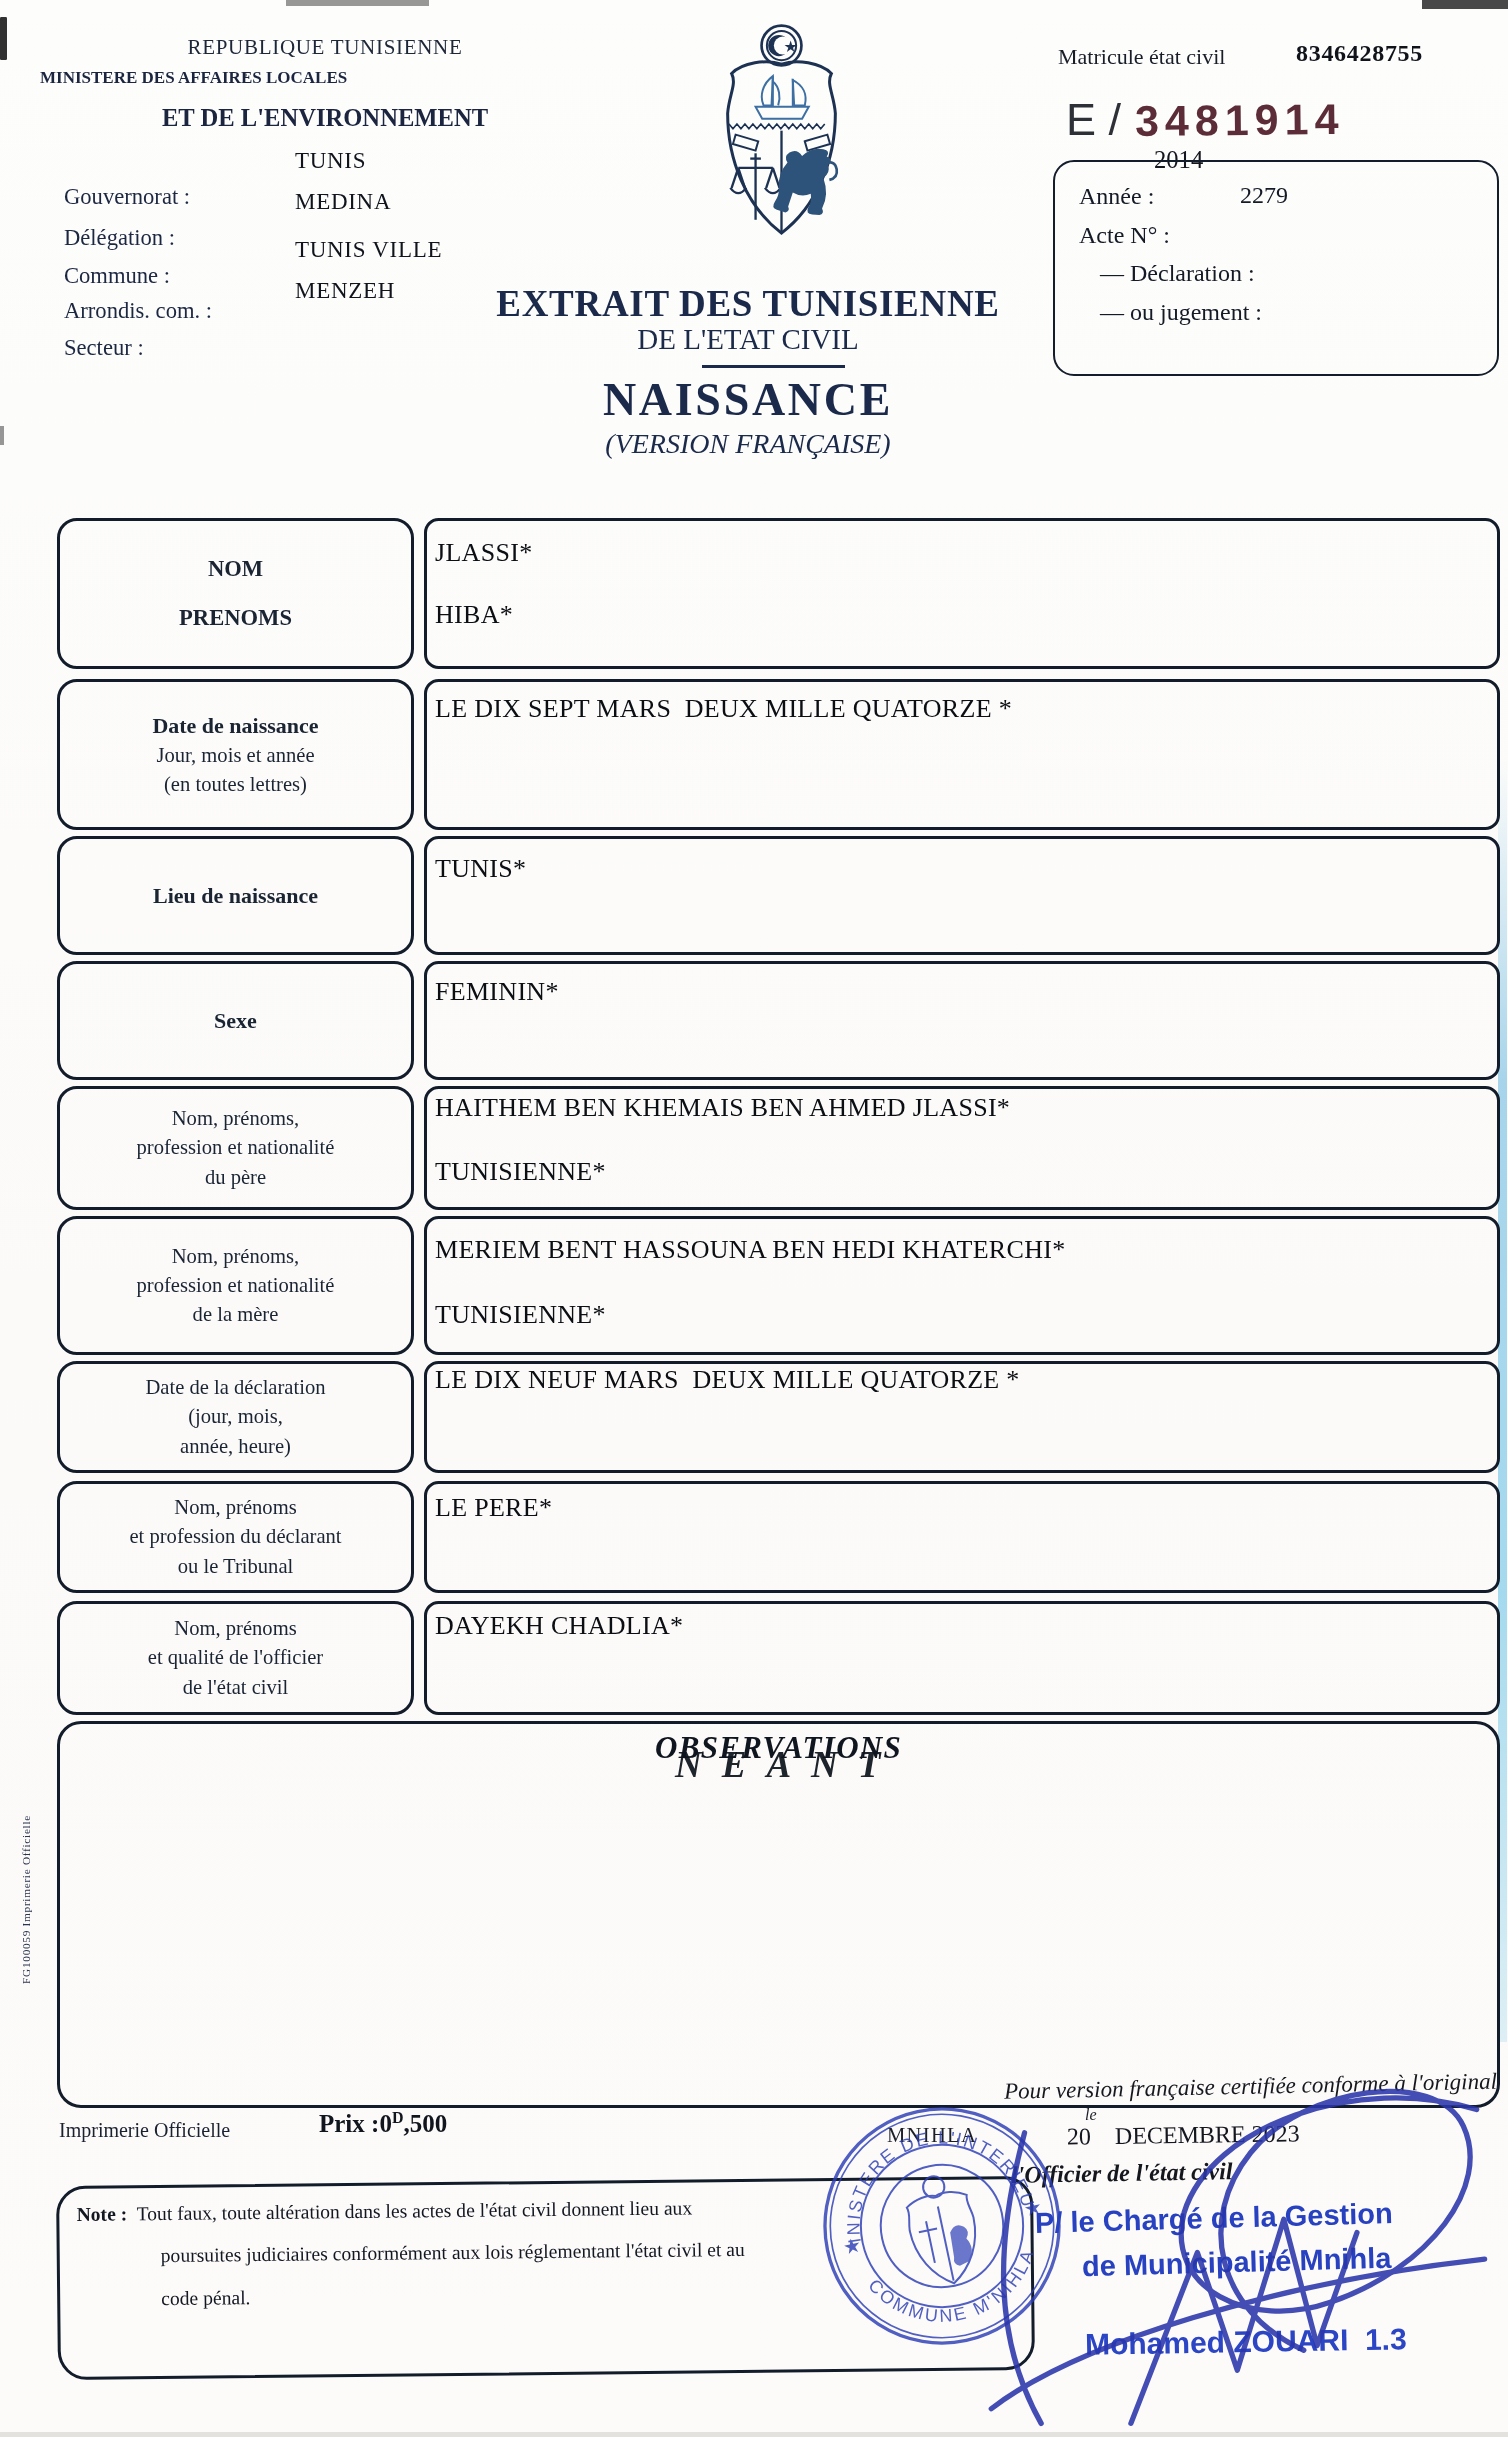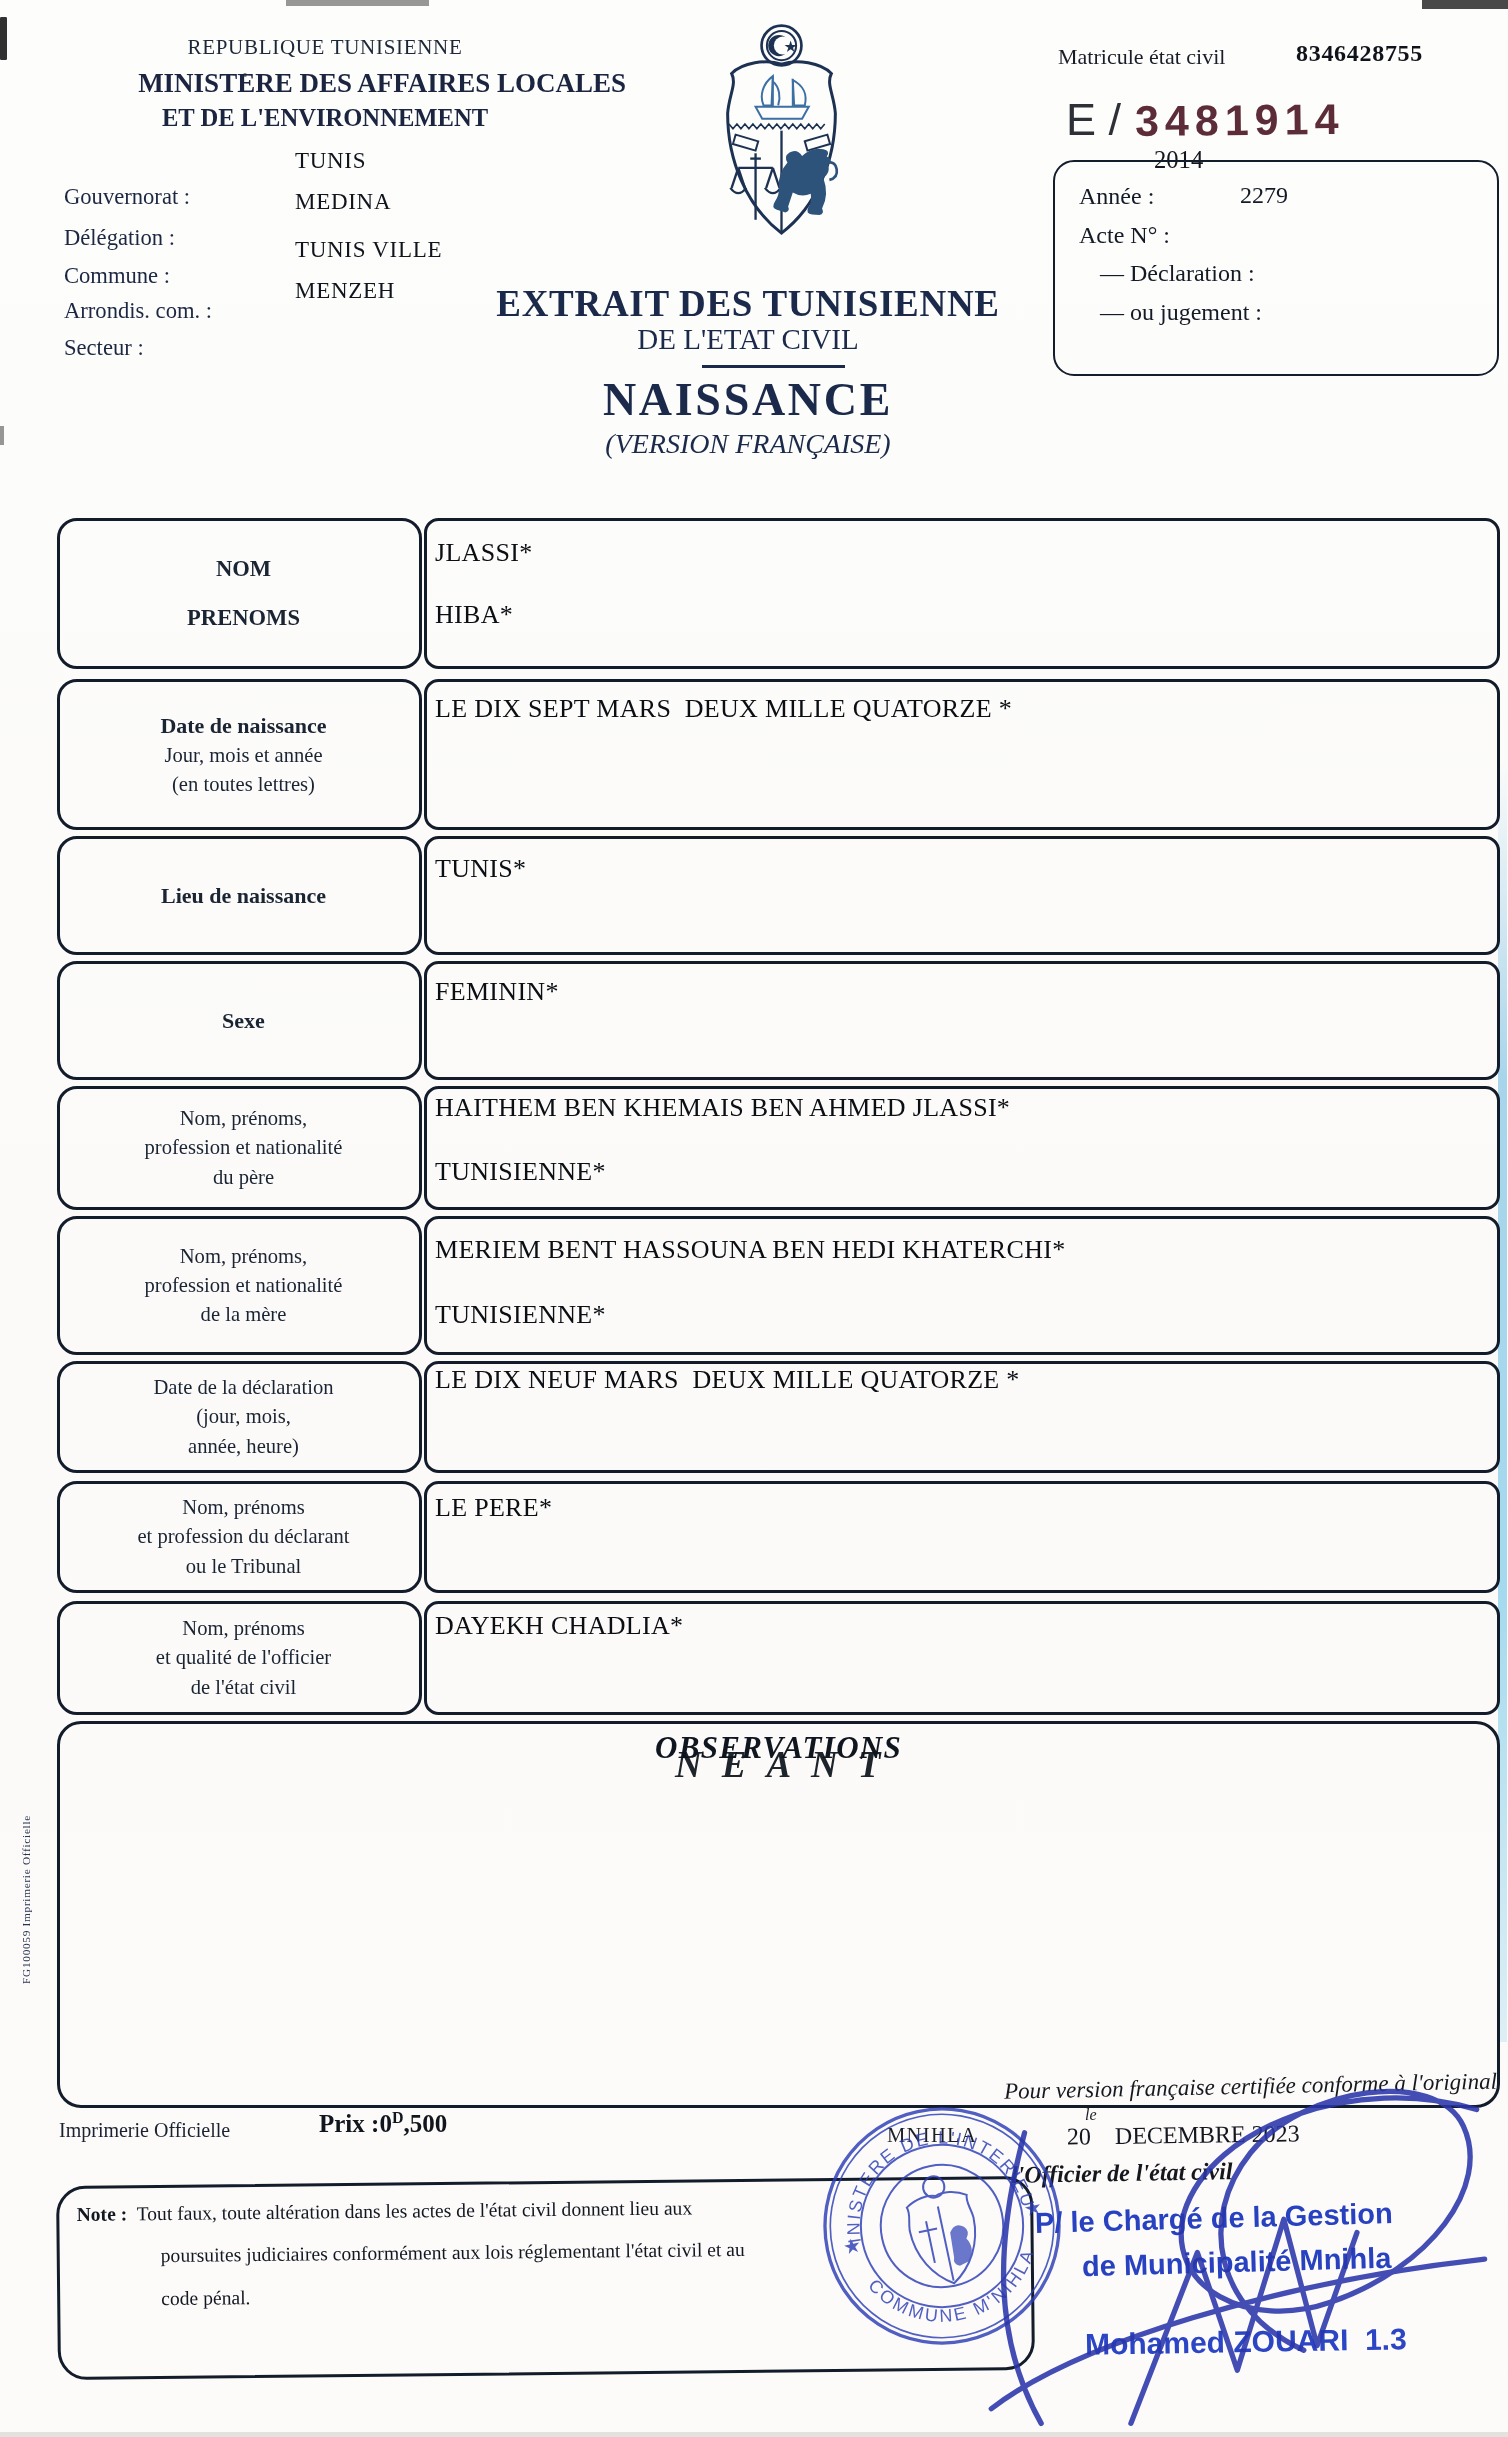--- a/index.html
+++ b/index.html
@@ -2,42 +2,42 @@
 <html style="font-size:10.6px"><head>
 <meta charset="utf-8">
 <style>
   html,body{margin:0;padding:0;background:#6f7275;}
   .page{position:relative;width:1509px;height:2438px;margin:0 auto;overflow:hidden;
         background:linear-gradient(180deg,#fdfdfc 0%,#fbfaf8 55%,#fcfbf9 100%);
         font-family:"Liberation Serif", serif;color:#14202e;}
   .abs{position:absolute;}
   
   .rep{left:59px;top:35px;width:532px;text-align:center;font-size:21px;letter-spacing:0.7px;color:#1d2738;}
-  .min1{left:56px;top:68px;width:570px;text-align:right;font-size:27px;font-weight:bold;color:#1b2540;}
+  .min1{left:40px;top:68px;width:570px;text-align:left;font-size:17px;font-weight:bold;color:#1b2540;}
   .min2{left:40px;top:104px;width:570px;text-align:center;font-size:24.6px;font-weight:bold;color:#1b2540;}
   .hl{position:absolute;left:64px;font-size:22.6px;color:#1c2742;}
   .hv{position:absolute;left:295px;font-size:23px;color:#10141c;letter-spacing:0.7px;}
   
   .t1{left:462px;top:282px;width:572px;text-align:center;font-size:37px;font-weight:bold;color:#1b2a4a;letter-spacing:0.7px;}
   .t2{left:462px;top:323px;width:572px;text-align:center;font-size:29px;color:#1b2a4a;}
   .t-underline{left:702px;top:365px;width:143px;height:2.7px;background:#1b2a4a;}
   .t3{left:462px;top:373px;width:572px;text-align:center;font-size:46px;font-weight:bold;color:#1b2a4a;letter-spacing:2.7px;}
   .t4{left:462px;top:428px;width:572px;text-align:center;font-size:28px;font-style:italic;color:#1b2a4a;}
   
   .matl{left:1058px;top:44px;font-size:22px;color:#181d28;}
   .matv{left:1296px;top:40px;font-size:24px;font-weight:bold;color:#10131a;letter-spacing:0.7px;}
   .serp{left:1066px;top:94px;font-size:45px;color:#2e3038;font-family:"Liberation Sans",sans-serif;}
   .sern{left:1135px;top:96px;font-size:43px;color:#5c2d38;letter-spacing:6px;font-family:"Liberation Sans",sans-serif;font-weight:600;transform:rotate(-0.6deg);}
   .sery{left:1154px;top:146px;font-size:24.6px;color:#14161e;}
   .actebox{left:1053px;top:160px;width:442px;height:212px;border:2.7px solid #141d2b;border-radius:21px;}
   .ab-t{position:absolute;font-size:24px;color:#141a26;}
   
   .lbox{position:absolute;left:57px;width:351px;border:3.3px solid #131c2a;border-radius:20px;
         display:flex;flex-direction:column;align-items:center;justify-content:center;text-align:center;
-        color:#1a2433;font-size:20.6px;line-height:1.42;background:rgba(255,255,255,0.15);padding-left:8px;}
+        color:#1a2433;font-size:20.6px;line-height:1.42;background:rgba(255,255,255,0.15);}
   .vbox{position:absolute;left:424px;width:1070px;border:3.3px solid #131c2a;border-radius:14.6px;}
   .vline{position:absolute;left:8px;font-size:26px;color:#0b0e13;white-space:pre;letter-spacing:0.3px;}
   .b{font-weight:bold;}
   .fs34{font-size:22.6px;} .fs33{font-size:22px;}
   .gap26{gap:17.3px;}
   
   .obsbox{left:57px;top:1721px;width:1437px;height:381px;border:3.3px solid #131c2a;border-radius:24px;}
   .obstitle{left:655px;top:1730px;font-size:31px;font-weight:bold;font-style:italic;color:#10161f;letter-spacing:1.3px;}
   .obsoverlay{left:675px;top:1743px;font-size:37px;font-weight:bold;color:#0e141d;letter-spacing:20px;opacity:.93;font-style:italic;}
   

